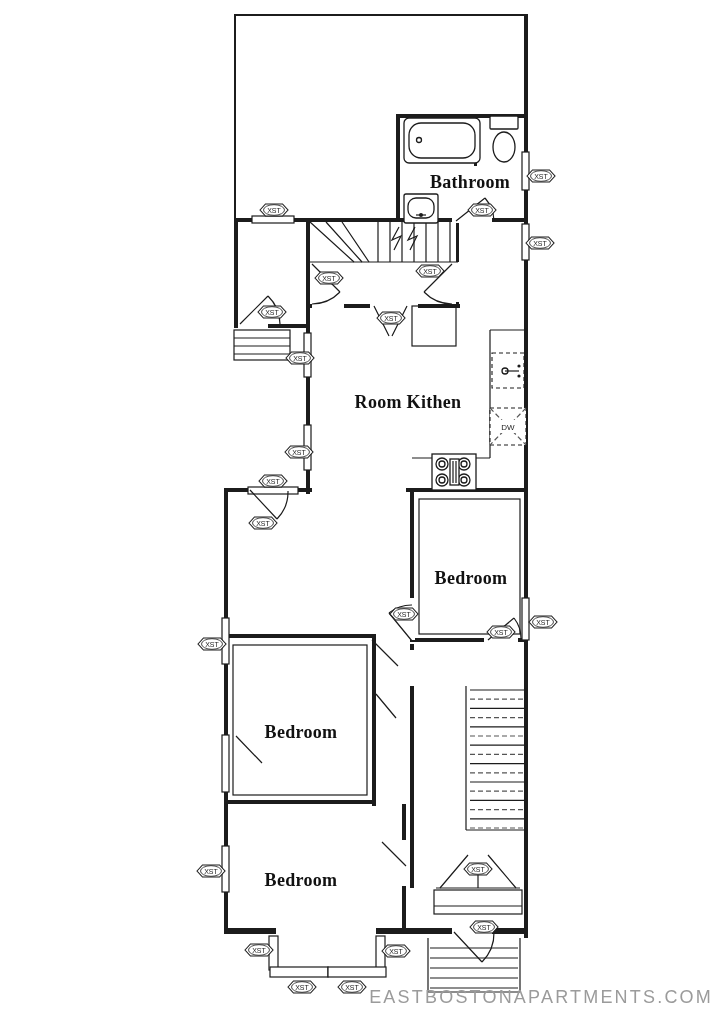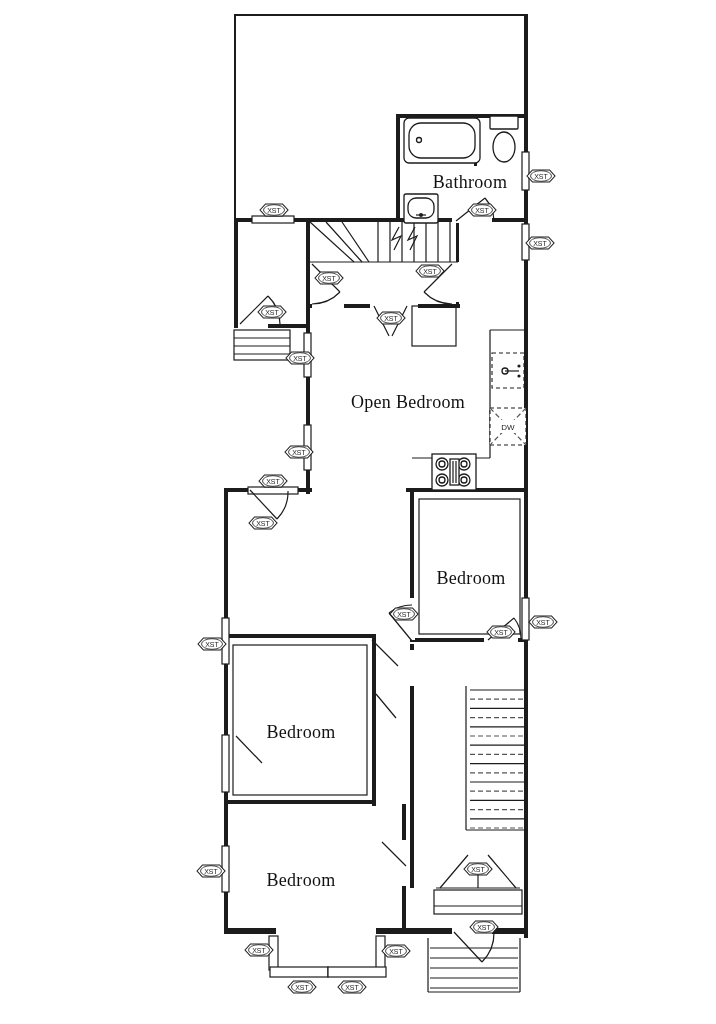--- a/index.html
+++ b/index.html
@@ -1,21 +1,21 @@
 <!DOCTYPE html>
 <html><head>
 <meta charset="utf-8">
 <style>
   html,body{margin:0;padding:0;background:#ffffff;}
   .canvas{position:relative;width:716px;height:1024px;background:#fff;overflow:hidden;
           font-family:"Liberation Sans",sans-serif;}
   .canvas svg.plan{position:absolute;left:0;top:0;}
   .layer{position:absolute;left:0;top:0;width:716px;height:1024px;pointer-events:none;}
   .room-label{position:absolute;transform:translate(-50%,-50%);
-      font-family:"Liberation Serif",serif;font-weight:400;font-size:18px;color:#111;
+      font-family:"Liberation Serif",serif;font-weight:700;font-size:18px;color:#111;
       white-space:nowrap;letter-spacing:.3px;}
   .xst-marker{position:absolute;transform:translate(-50%,-50%);line-height:0;}
   .watermark{position:absolute;top:987px;right:3px;
       font-family:"Liberation Sans",sans-serif;font-size:18px;letter-spacing:2.2px;
       color:#9b9b9b;white-space:nowrap;}
   .wall{fill:#1c1c1c;}
   .gap{fill:#ffffff;}
   .win{fill:#ffffff;stroke:#1c1c1c;stroke-width:1.2;}
   .ln{stroke:#1c1c1c;stroke-width:1.2;fill:none;}
   .ln-d{stroke:#555;stroke-width:1.2;fill:none;stroke-dasharray:5,3;}
@@ -180,21 +180,21 @@
       <path class="ln" d="M412,641 L389,613 M389,613 A36,36 0 0 1 412,605"></path>
       <path class="ln" d="M488,640 L514,618 M514,618 A34,34 0 0 1 521,640"></path>
       <path class="ln" d="M440,888 L468,855 M516,888 L488,855 M478,874 V888"></path>
       <path class="ln" d="M454,932 L482,962 M482,962 A41,41 0 0 0 494,932"></path>
       <path class="ln" d="M372,640 L398,666 M376,694 L396,718 M236,736 L262,763 M382,842 L406,866"></path>
     </g>
   </svg>
 
   <div class="layer">
       <div class="room-label" style="left: 470px; top: 182px;">Bathroom</div>
-      <div class="room-label" style="left: 408px; top: 402px;">Open Bedroom</div>
+      <div class="room-label" style="left: 408px; top: 402px;">Room Kithen</div>
       <div class="room-label" style="left: 471px; top: 578px;">Bedroom</div>
       <div class="room-label" style="left: 301px; top: 732px;">Bedroom</div>
       <div class="room-label" style="left: 301px; top: 880px;">Bedroom</div>
     </div>
 
   <div class="layer">
       <div class="xst-marker" style="left: 541px; top: 176px;"><svg width="30" height="14" viewBox="0 0 30 14">
           <polygon points="1,7 6.5,1 23.5,1 29,7 23.5,13 6.5,13" fill="#fff" stroke="#1c1c1c" stroke-width="1.1"></polygon>
           <ellipse cx="15" cy="7" rx="10.5" ry="5.3" fill="none" stroke="#1c1c1c" stroke-width="0.8"></ellipse>
           <text x="15" y="9.6" text-anchor="middle" font-family="Liberation Sans, sans-serif" font-size="7" fill="#1c1c1c">XST</text>
@@ -304,13 +304,14 @@
           <ellipse cx="15" cy="7" rx="10.5" ry="5.3" fill="none" stroke="#1c1c1c" stroke-width="0.8"></ellipse>
           <text x="15" y="9.6" text-anchor="middle" font-family="Liberation Sans, sans-serif" font-size="7" fill="#1c1c1c">XST</text>
         </svg></div>
       <div class="xst-marker" style="left: 352px; top: 987px;"><svg width="30" height="14" viewBox="0 0 30 14">
           <polygon points="1,7 6.5,1 23.5,1 29,7 23.5,13 6.5,13" fill="#fff" stroke="#1c1c1c" stroke-width="1.1"></polygon>
           <ellipse cx="15" cy="7" rx="10.5" ry="5.3" fill="none" stroke="#1c1c1c" stroke-width="0.8"></ellipse>
           <text x="15" y="9.6" text-anchor="middle" font-family="Liberation Sans, sans-serif" font-size="7" fill="#1c1c1c">XST</text>
         </svg></div>
     </div>
 
+  <div class="watermark">EASTBOSTONAPARTMENTS.COM</div>
 </div>
 
 </body></html>

